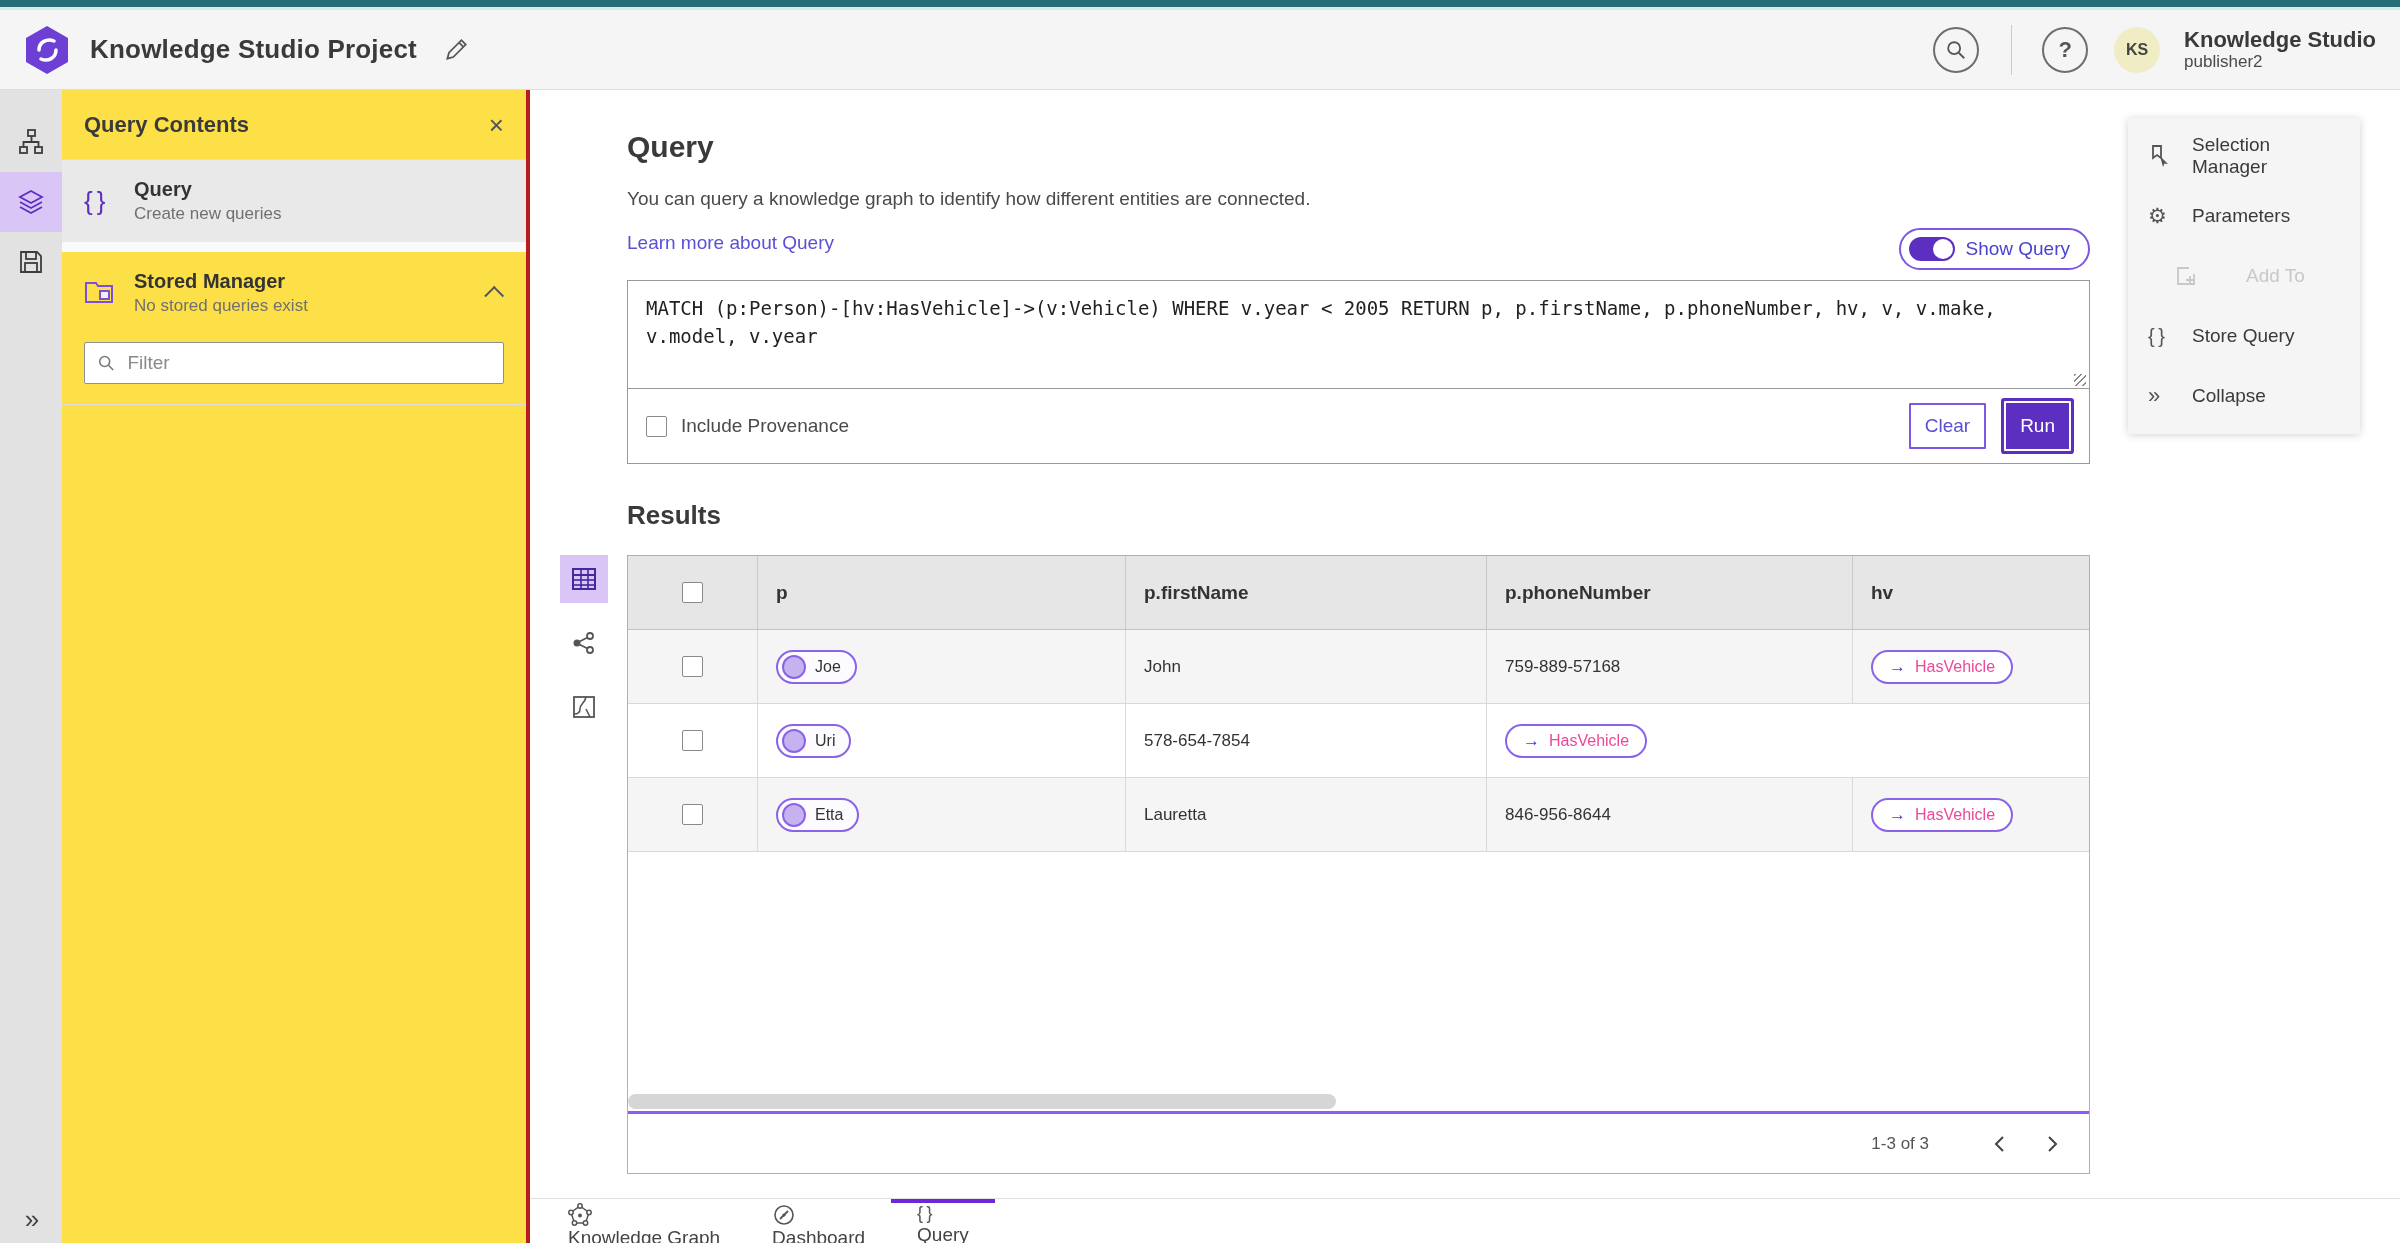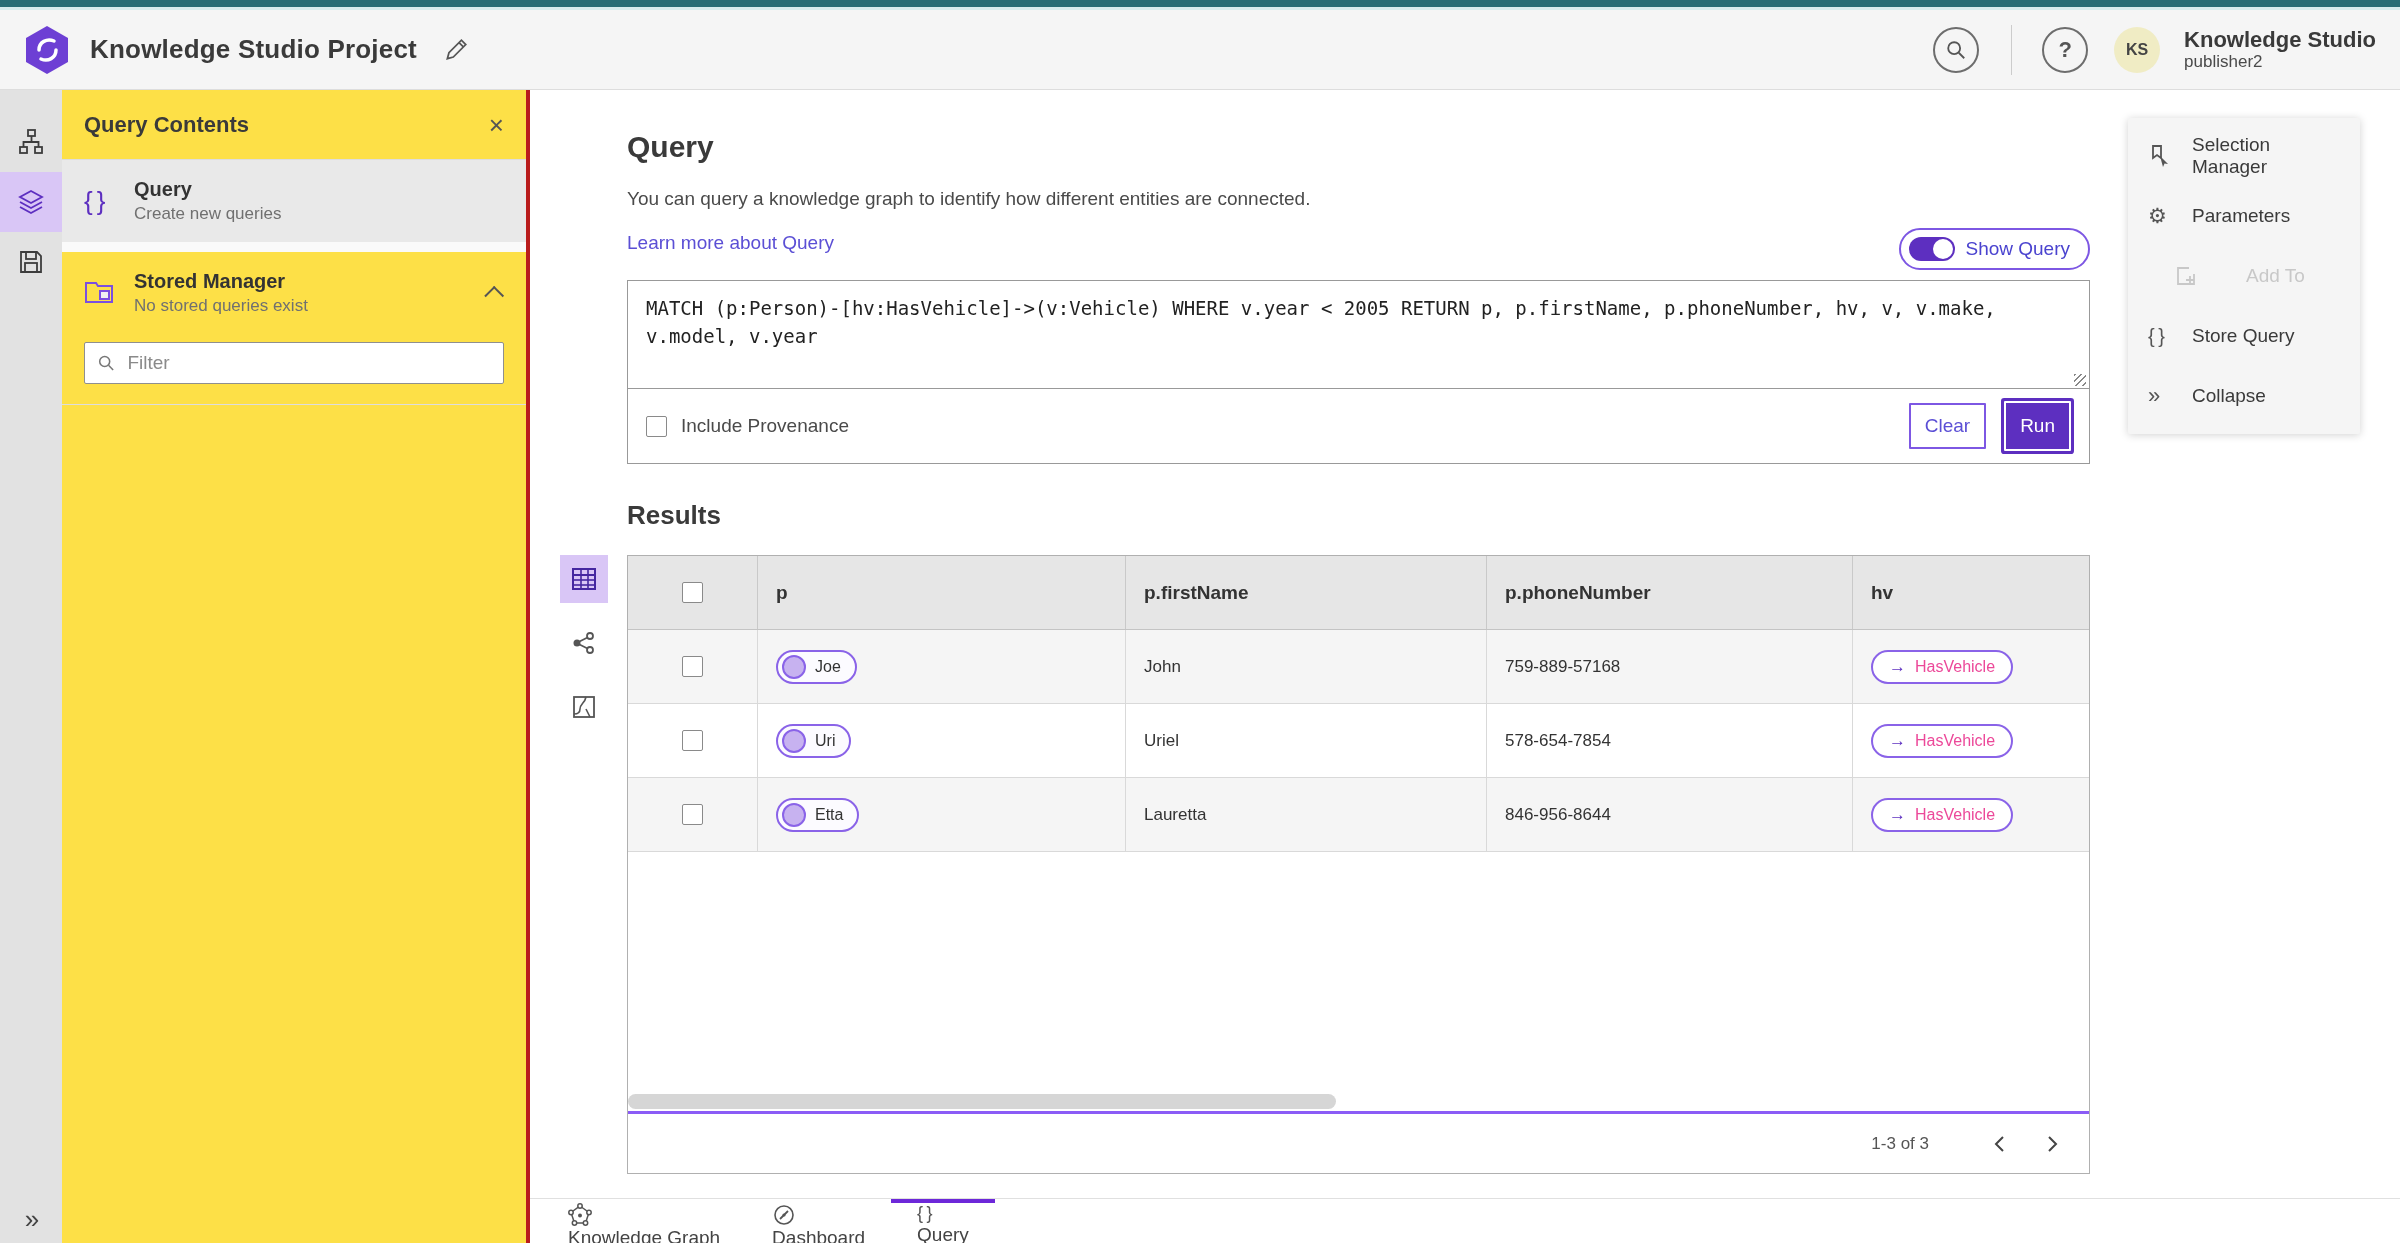--- a/index.html
+++ b/index.html
@@ -356,21 +356,20 @@
           <div class="trow tcols">
             <div class="cbcell">
                 <span class="cb"></span>
               </div>
             <div>
                 <span class="node-pill">
                   <span class="dot"></span>
                   <span class="np-label">Uri</span>
                 </span>
               </div>
-            <div>Uriel</div>
             <div>578-654-7854</div>
             <div>
                 <span class="edge-pill">
                   <span class="arrow">→</span>
                   <span class="ep-label">HasVehicle</span>
                 </span>
               </div>
           </div>
 
           <div class="trow tcols odd">

